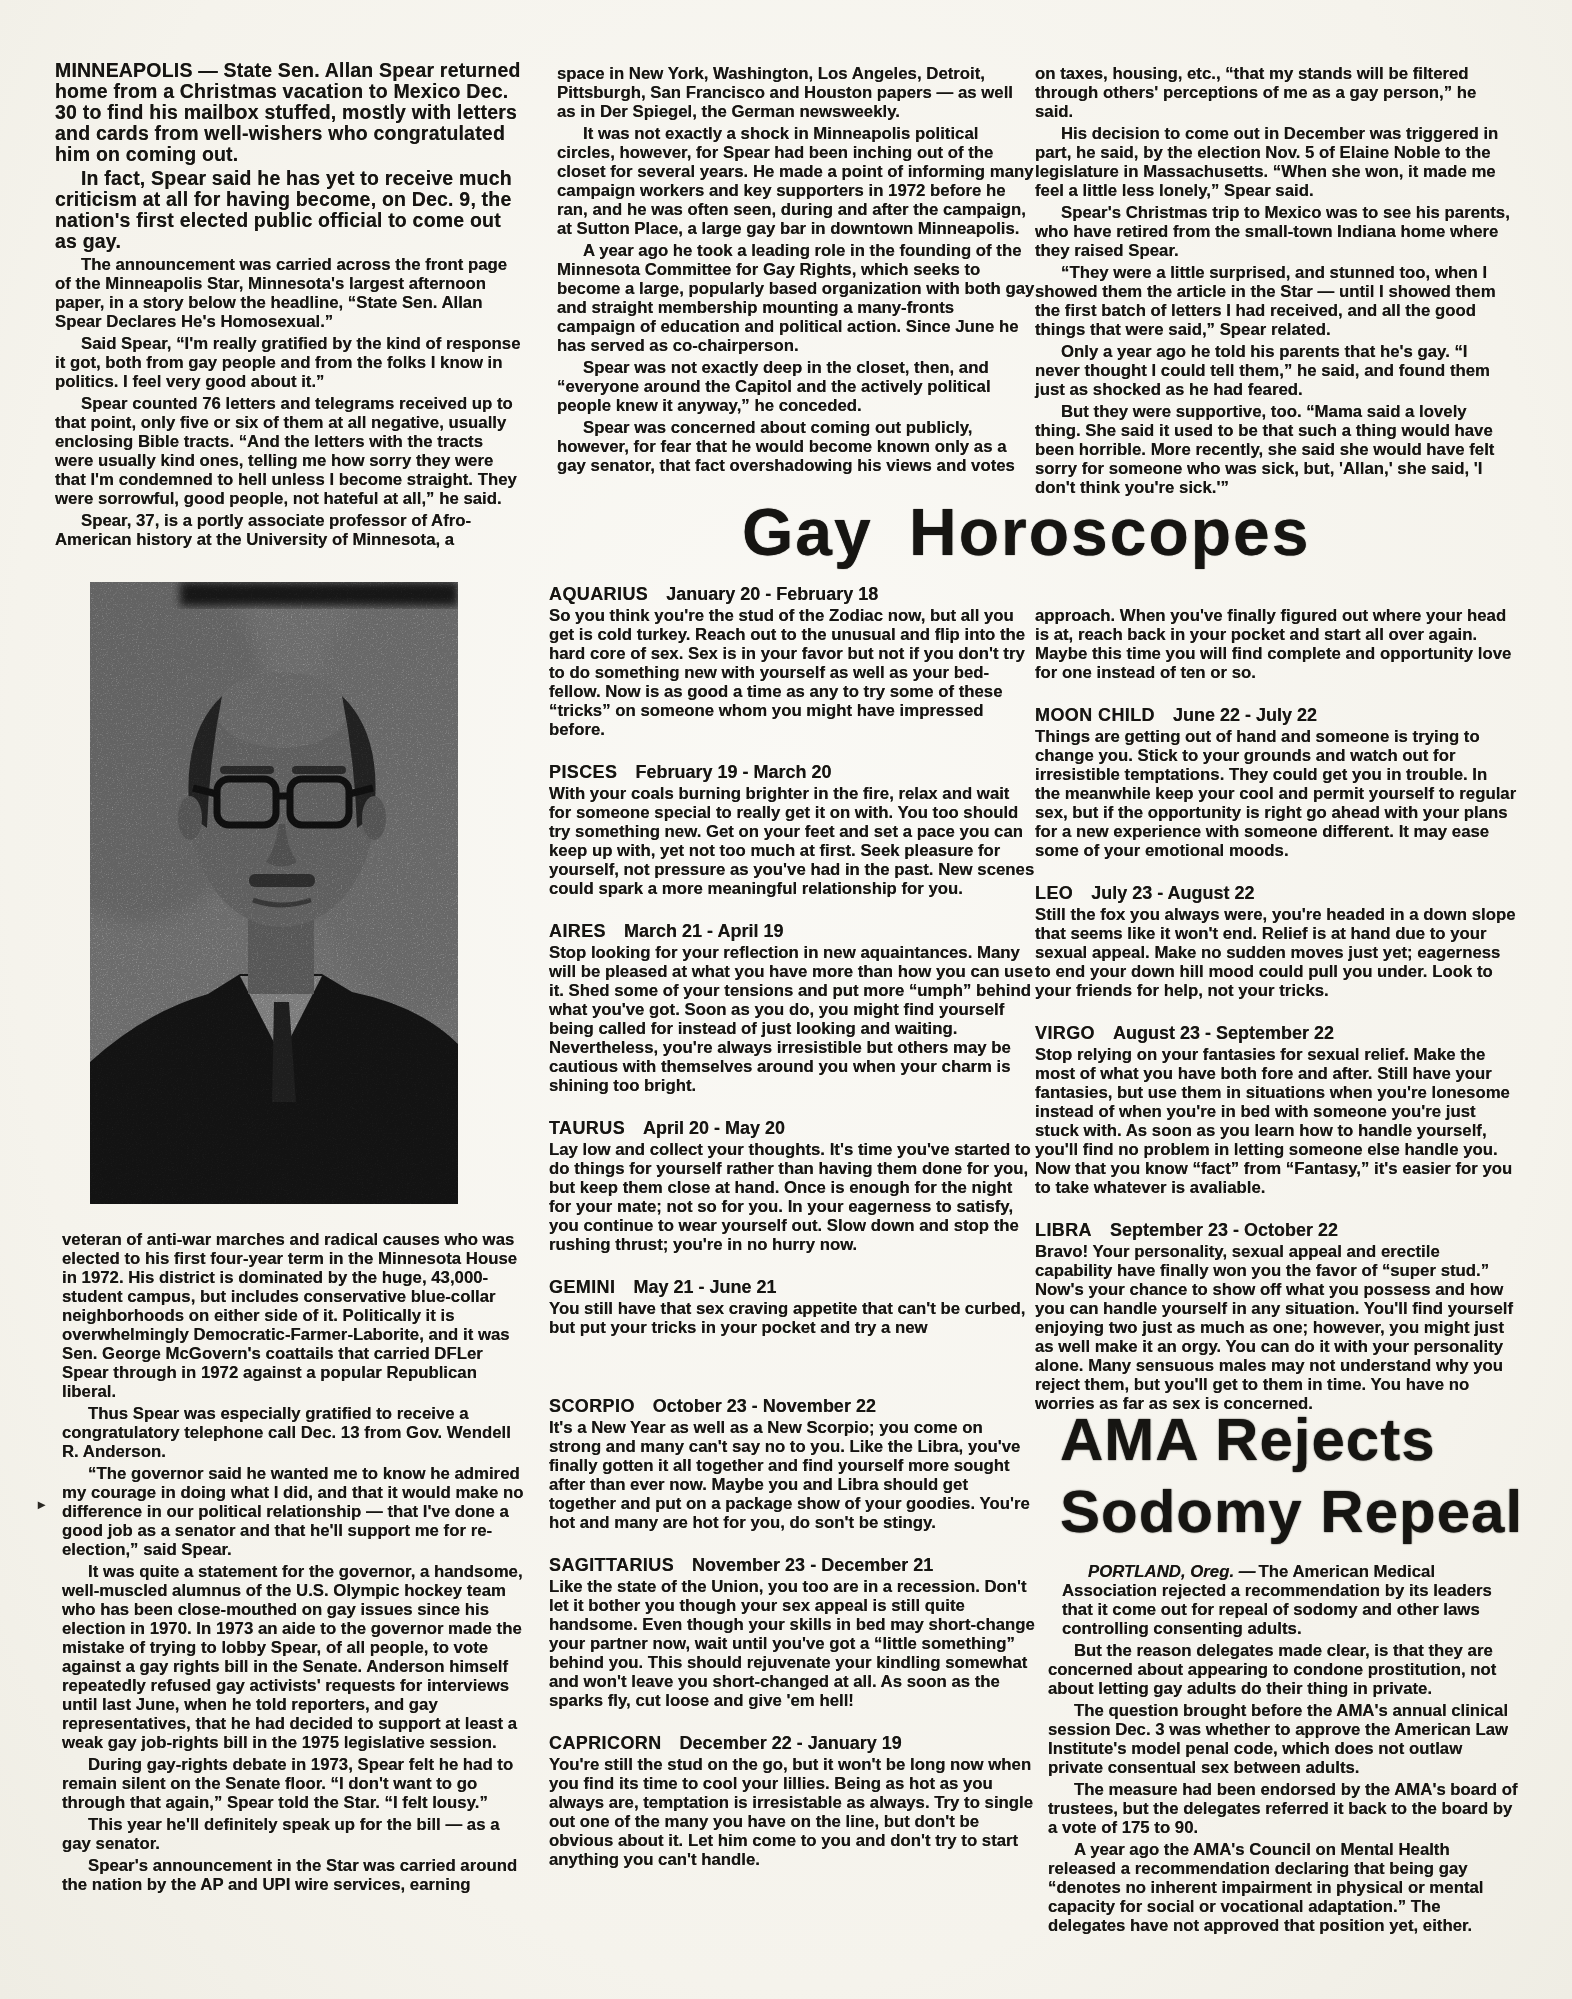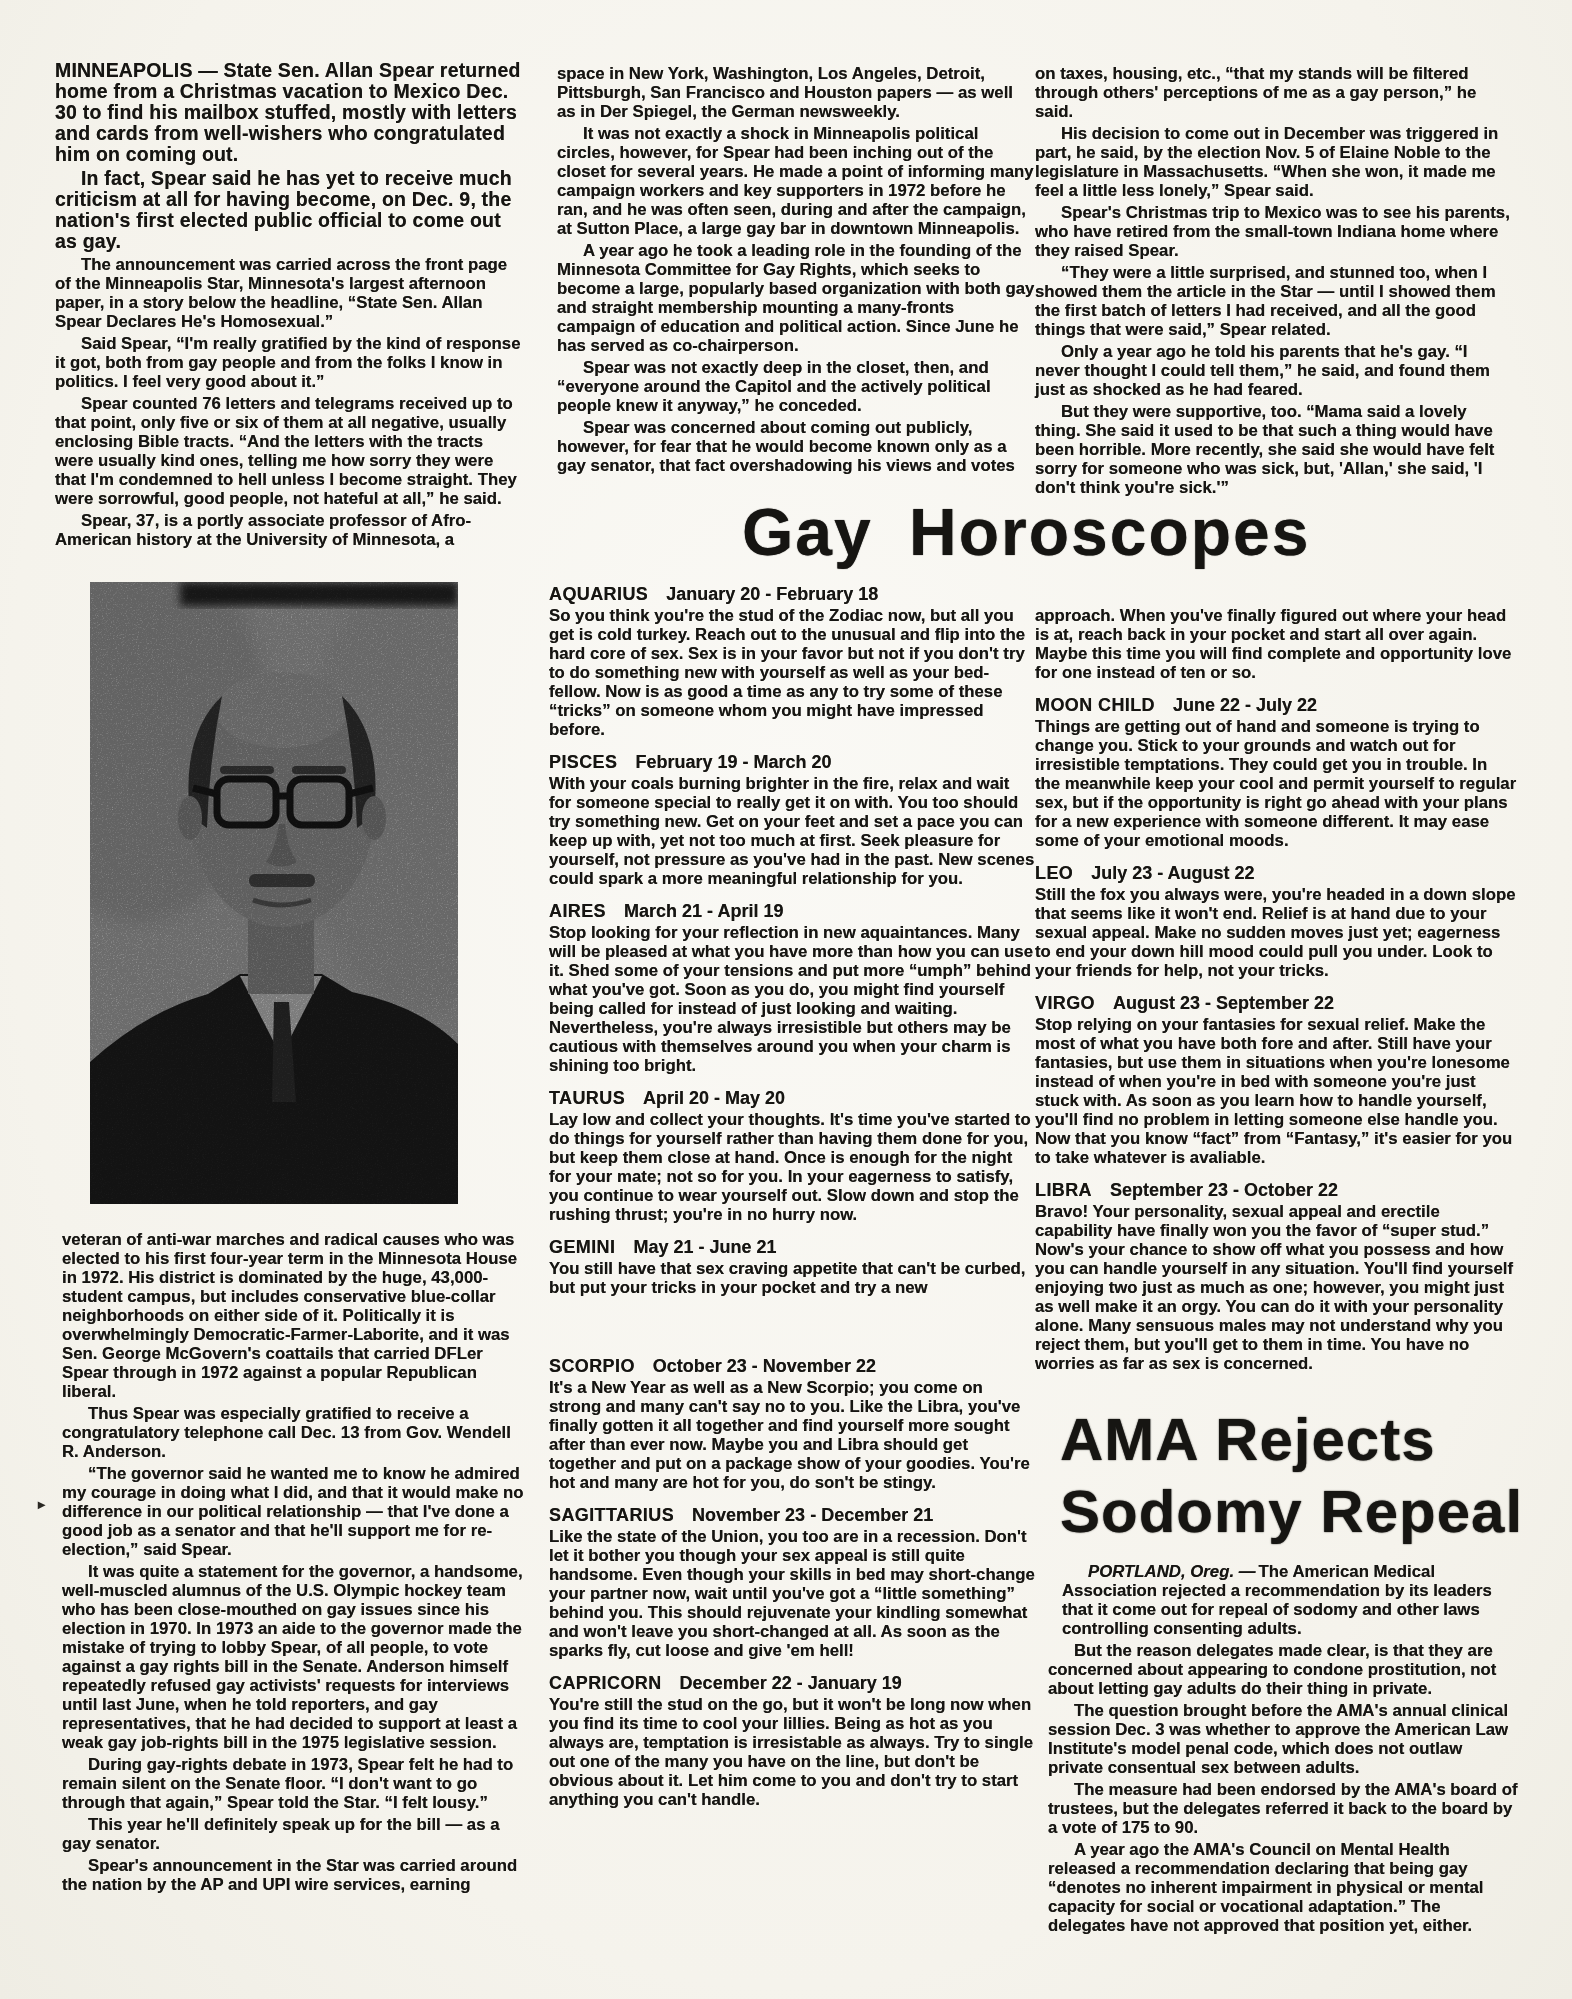--- a/index.html
+++ b/index.html
@@ -21,21 +21,21 @@
   .col-mid-top{left:557px;top:64px;width:478px;}
   .col-right-top{left:1035px;top:64px;width:478px;}
   .horoscopes-title{
     position:absolute;left:742px;top:503px;margin:0;
     font-size:66px;line-height:58px;font-weight:700;
     letter-spacing:2px;word-spacing:16px;
     text-shadow:0 0 1px rgba(20,18,14,.9);
   }
   .horo-mid{left:549px;top:585px;width:486px;}
   .horo-right{left:1035px;top:606px;width:482px;}
-  .horo-entry{margin-top:14px;}
+  .horo-entry{margin-top:24px;}
   .horo-entry.first{margin-top:0;}
   .horo-entry.gap-before{margin-top:60px;}
   .sign-line{font-size:18px;line-height:19px;margin-bottom:2px;letter-spacing:.4px;}
   .sign-dates{margin-left:18px;letter-spacing:0;}
   .photo-wrap{position:absolute;left:90px;top:582px;width:368px;height:622px;
     filter:grayscale(1) contrast(1.04);}
   .ama-title{
     position:absolute;left:1052px;top:1396px;margin:8px;
     font-size:60px;line-height:72px;font-weight:700;letter-spacing:1px;
     text-shadow:0 0 1.5px rgba(15,14,11,.95);

